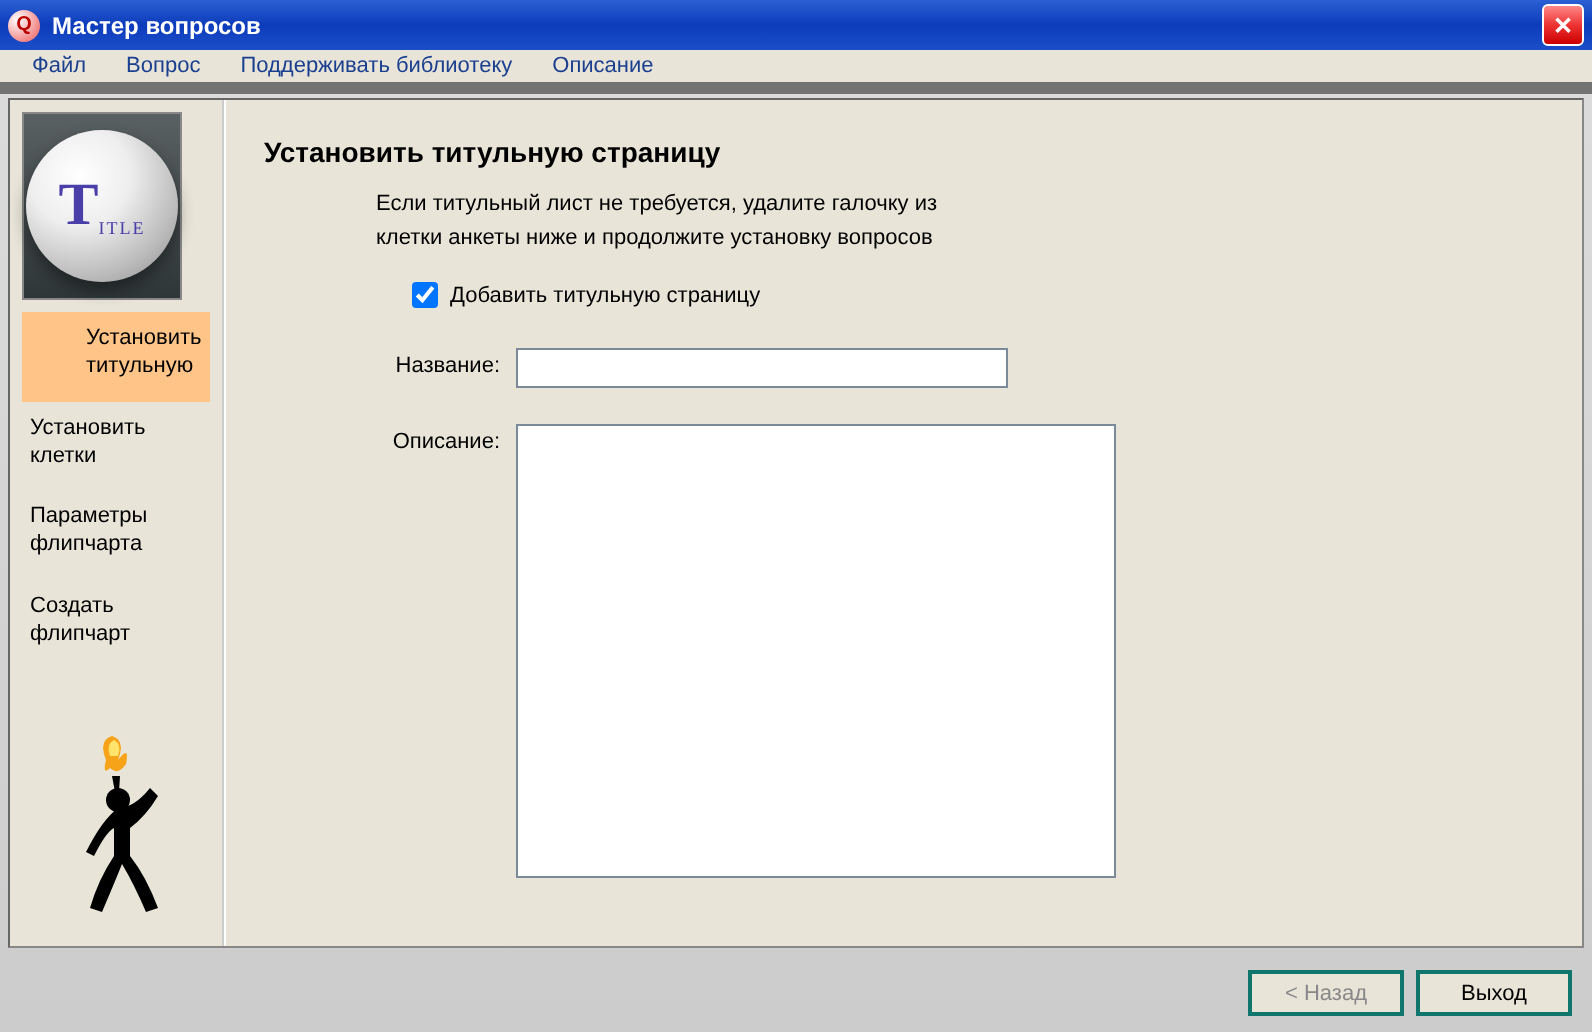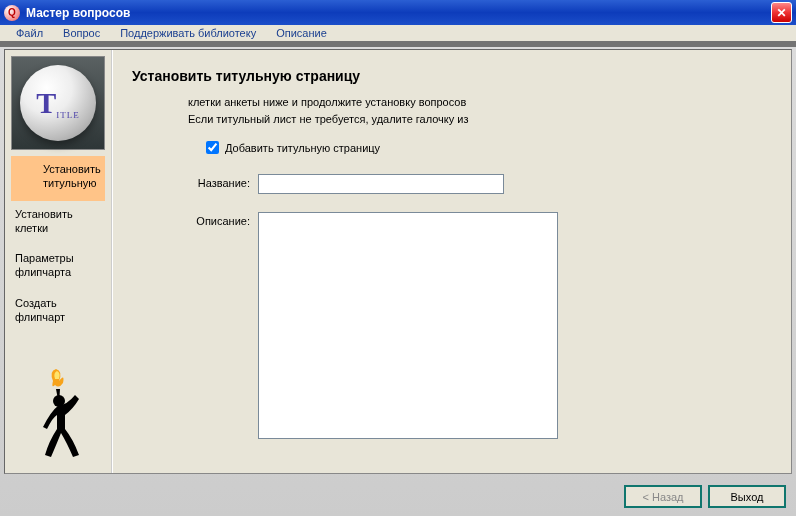--- a/index.html
+++ b/index.html
@@ -61,21 +61,21 @@
       display: flex;
     }
     .sidebar {
       width: 106px;
       padding: 6px;
       display: flex;
       flex-direction: column;
       gap: 6px;
     }
     .thumb {
-      width: 94px; height: 94px;
+      width: 80px; height: 94px;
       border: 1px solid #888;
       background: linear-gradient(to bottom, #5a6162, #2e3637);
       display: flex; align-items: center; justify-content: center;
       position: relative;
     }
     .sphere {
       width: 76px; height: 76px;
       border-radius: 50%;
       background: radial-gradient(circle at 35% 30%, #fff 0%, #eee 35%, #bbb 70%, #888 100%);
       display: flex; align-items: center; justify-content: center;
@@ -226,22 +226,22 @@
           <path d="M30 36 Q22 42 14 58 L18 60 Q24 48 28 46 L28 60 Q20 72 16 86 L22 88 Q28 74 32 64 Q38 74 44 88 L50 86 Q44 70 36 60 L36 46 Q44 40 50 30 L46 26 Q38 36 30 36 Z"></path>
           <path d="M30 36 L27 20 L31 20 Z"></path>
         </g>
       </svg>
     </div>
   </div>
 
   <div class="main-panel">
     <div class="page-title">Установить титульную страницу</div>
     <div class="help-text">
+      <div>Если титульный лист не требуется, удалите галочку из</div>
       <div>клетки анкеты ниже и продолжите установку вопросов</div>
-      <div>Если титульный лист не требуется, удалите галочку из</div>
     </div>
     <div class="checkbox-row">
       <input type="checkbox" checked="" style="">
       <label>Добавить титульную страницу</label>
     </div>
     <div class="form-row">
       <div class="form-label">Название:</div>
       <input type="text" class="text-input" value="" style="">
     </div>
     <div class="form-row">

